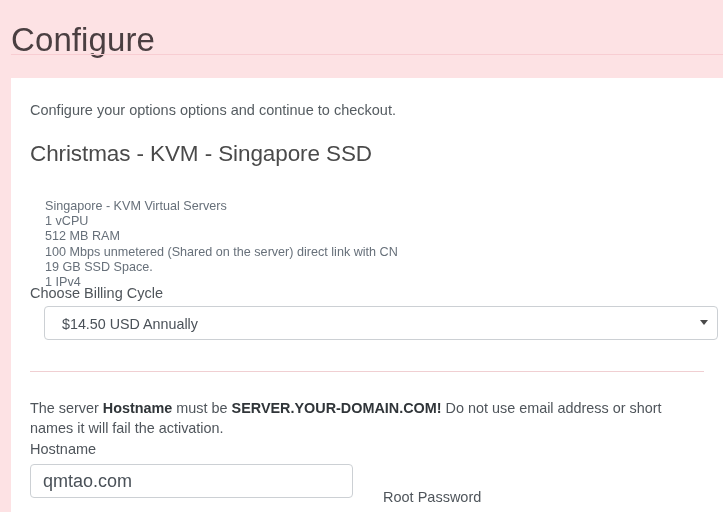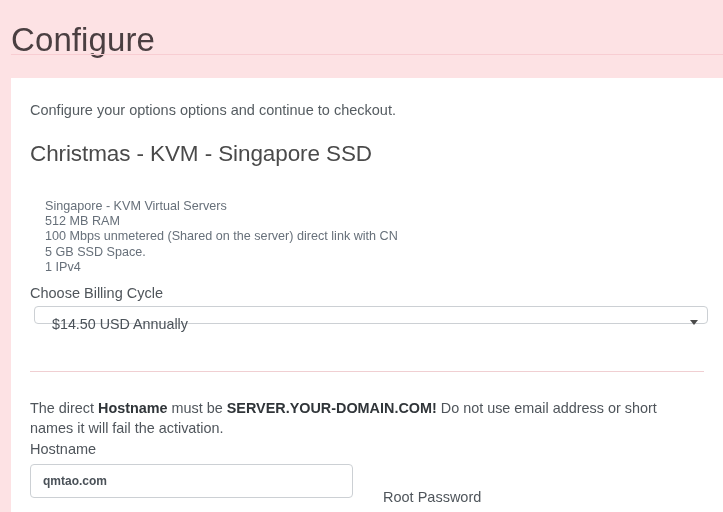--- a/index.html
+++ b/index.html
@@ -97,24 +97,24 @@
     line-height: 18px;
   }
   .billing-label {
     position: absolute;
     left: 19px;
     top: 206px;
   }
 
   .select-wrap {
     position: absolute;
-    left: 23px;
+    left: 33px;
     top: 228px;
     width: 674px;
-    height: 18px;
+    height: 34px;
   }
   .select-box {
     width: 100%;
     height: 100%;
     border: 1px solid #ccd0d4;
     border-radius: 4px;
     background: #fff;
     position: relative;
   }
   .select-value {
@@ -191,65 +191,65 @@
 
   .text-input {
     margin-top: 6px;
     width: 323px;
     height: 34px;
     border: 1px solid #ccd0d4;
     border-radius: 4px;
     background: #fff;
     padding: 8px 12px;
     font-family: "Liberation Sans", sans-serif;
-    font-size: 12px;
+    font-size: 18px;
     color: #4a5158;
     outline: none;
-    font-weight: bold;
   }
   .text-input::placeholder { color: #9aa1a8; }
 </style>
 </head>
 <body>
 
 <div class="page-header">
   <div class="page-title">Configure</div>
   <div class="header-rule"></div>
 </div>
 
 <div class="content-panel">
 
   <div class="intro-text">Configure your options options and continue to checkout.</div>
 
   <div class="product-title">Christmas - KVM - Singapore SSD</div>
 
   <ul class="spec-list">
     <li>Singapore - KVM Virtual Servers</li>
+    <li>1 vCPU</li>
     <li>512 MB RAM</li>
     <li>100 Mbps unmetered (Shared on the server) direct link with CN</li>
-    <li>5 GB SSD Space.</li>
+    <li>19 GB SSD Space.</li>
     <li>1 IPv4</li>
   </ul>
 
   <div class="field-label billing-label">Choose Billing Cycle</div>
 
   <div class="select-wrap">
     <div class="select-box">
       <span class="select-value">$14.50 USD Annually</span>
       <span class="select-caret"></span>
     </div>
   </div>
 
   <div class="section-divider">
     <span class="rule"></span>
     <span class="rule"></span>
   </div>
 
   <div class="warning-text">
-    <span>The direct </span><b>Hostname</b><span> must be </span><b>SERVER.YOUR-DOMAIN.COM!</b><span> Do not use email address or short names it will fail the activation.</span>
+    <span>The server </span><b>Hostname</b><span> must be </span><b>SERVER.YOUR-DOMAIN.COM!</b><span> Do not use email address or short names it will fail the activation.</span>
   </div>
 
   <div class="form-row">
 
     <div class="form-col left">
       <label class="field-label">Hostname</label>
       <input class="text-input" type="text" value="qmtao.com" style="">
     </div>
 
     <div class="form-col right">

